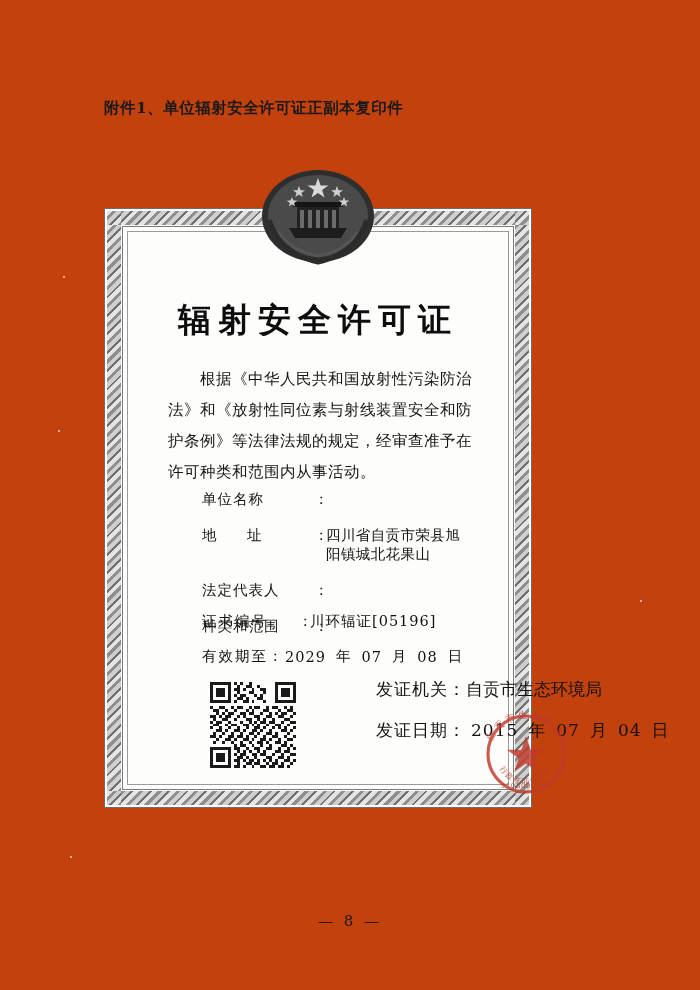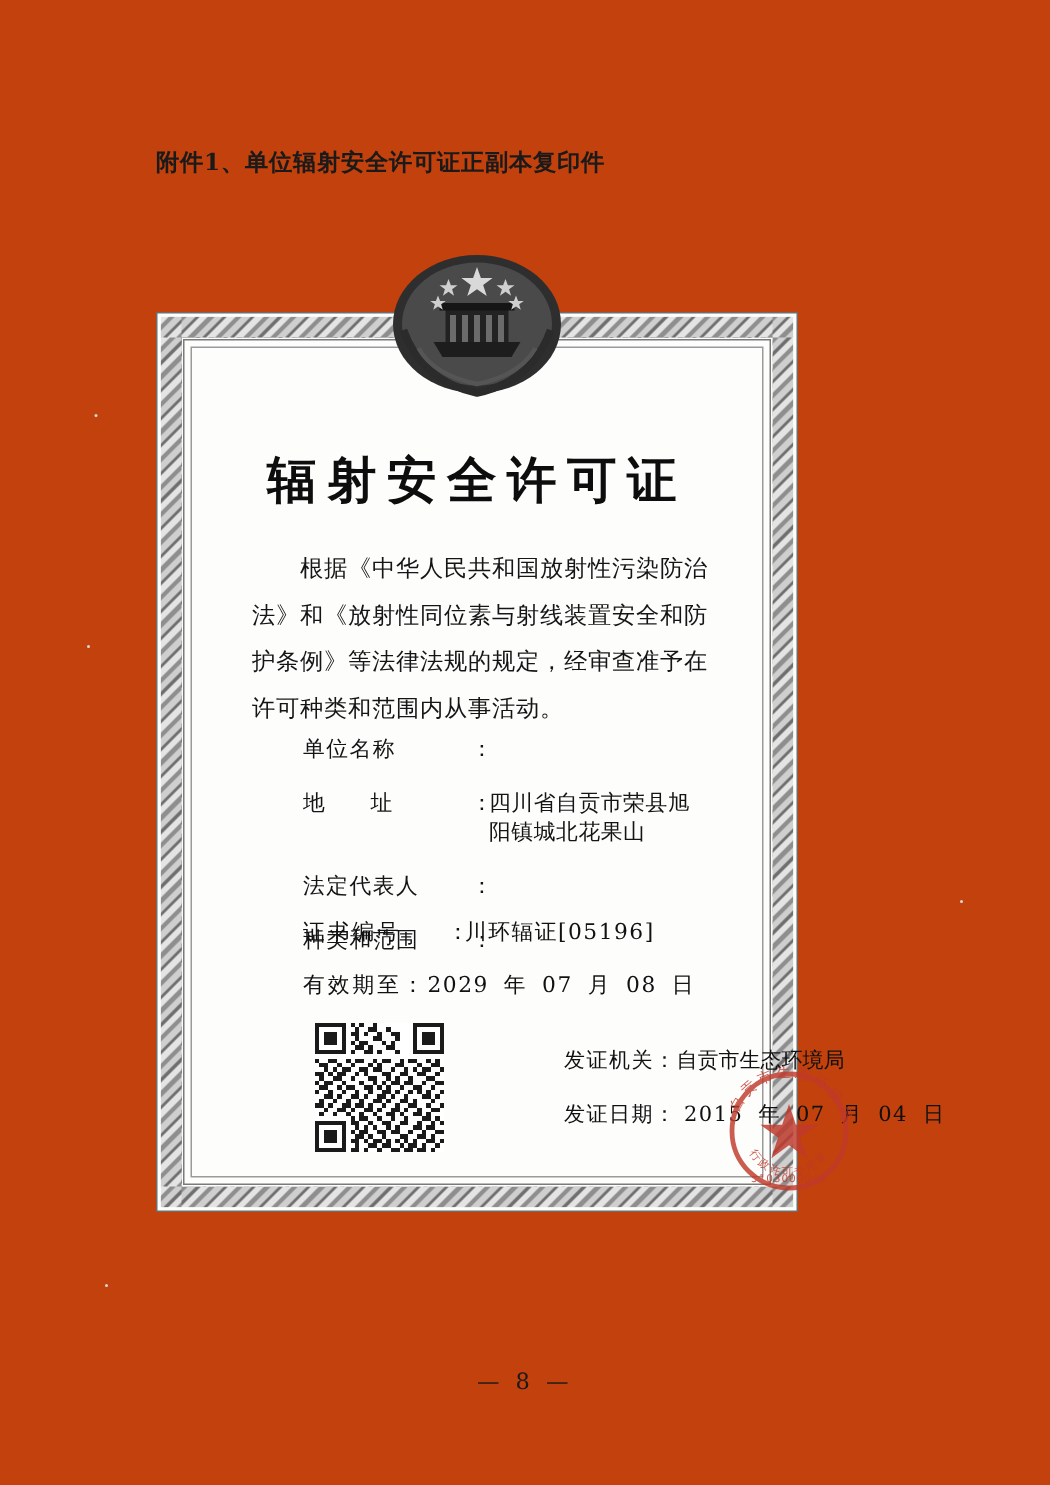--- a/index.html
+++ b/index.html
@@ -178,22 +178,22 @@
     left: 76px;
     top: 444px;
     width: 86px;
     height: 86px;
   }
 
   
   .issuer {
     position: absolute;
     left: 242px;
-    top: 460px;
-    font-size: 14px;
+    top: 440px;
+    font-size: 17px;
     font-family: "DejaVu Serif", serif;
   }
   .issuer-row {
     display: flex;
     align-items: baseline;
     margin-bottom: 18px;
     white-space: nowrap;
   }
   .issuer-label { letter-spacing: 1px; }
 

